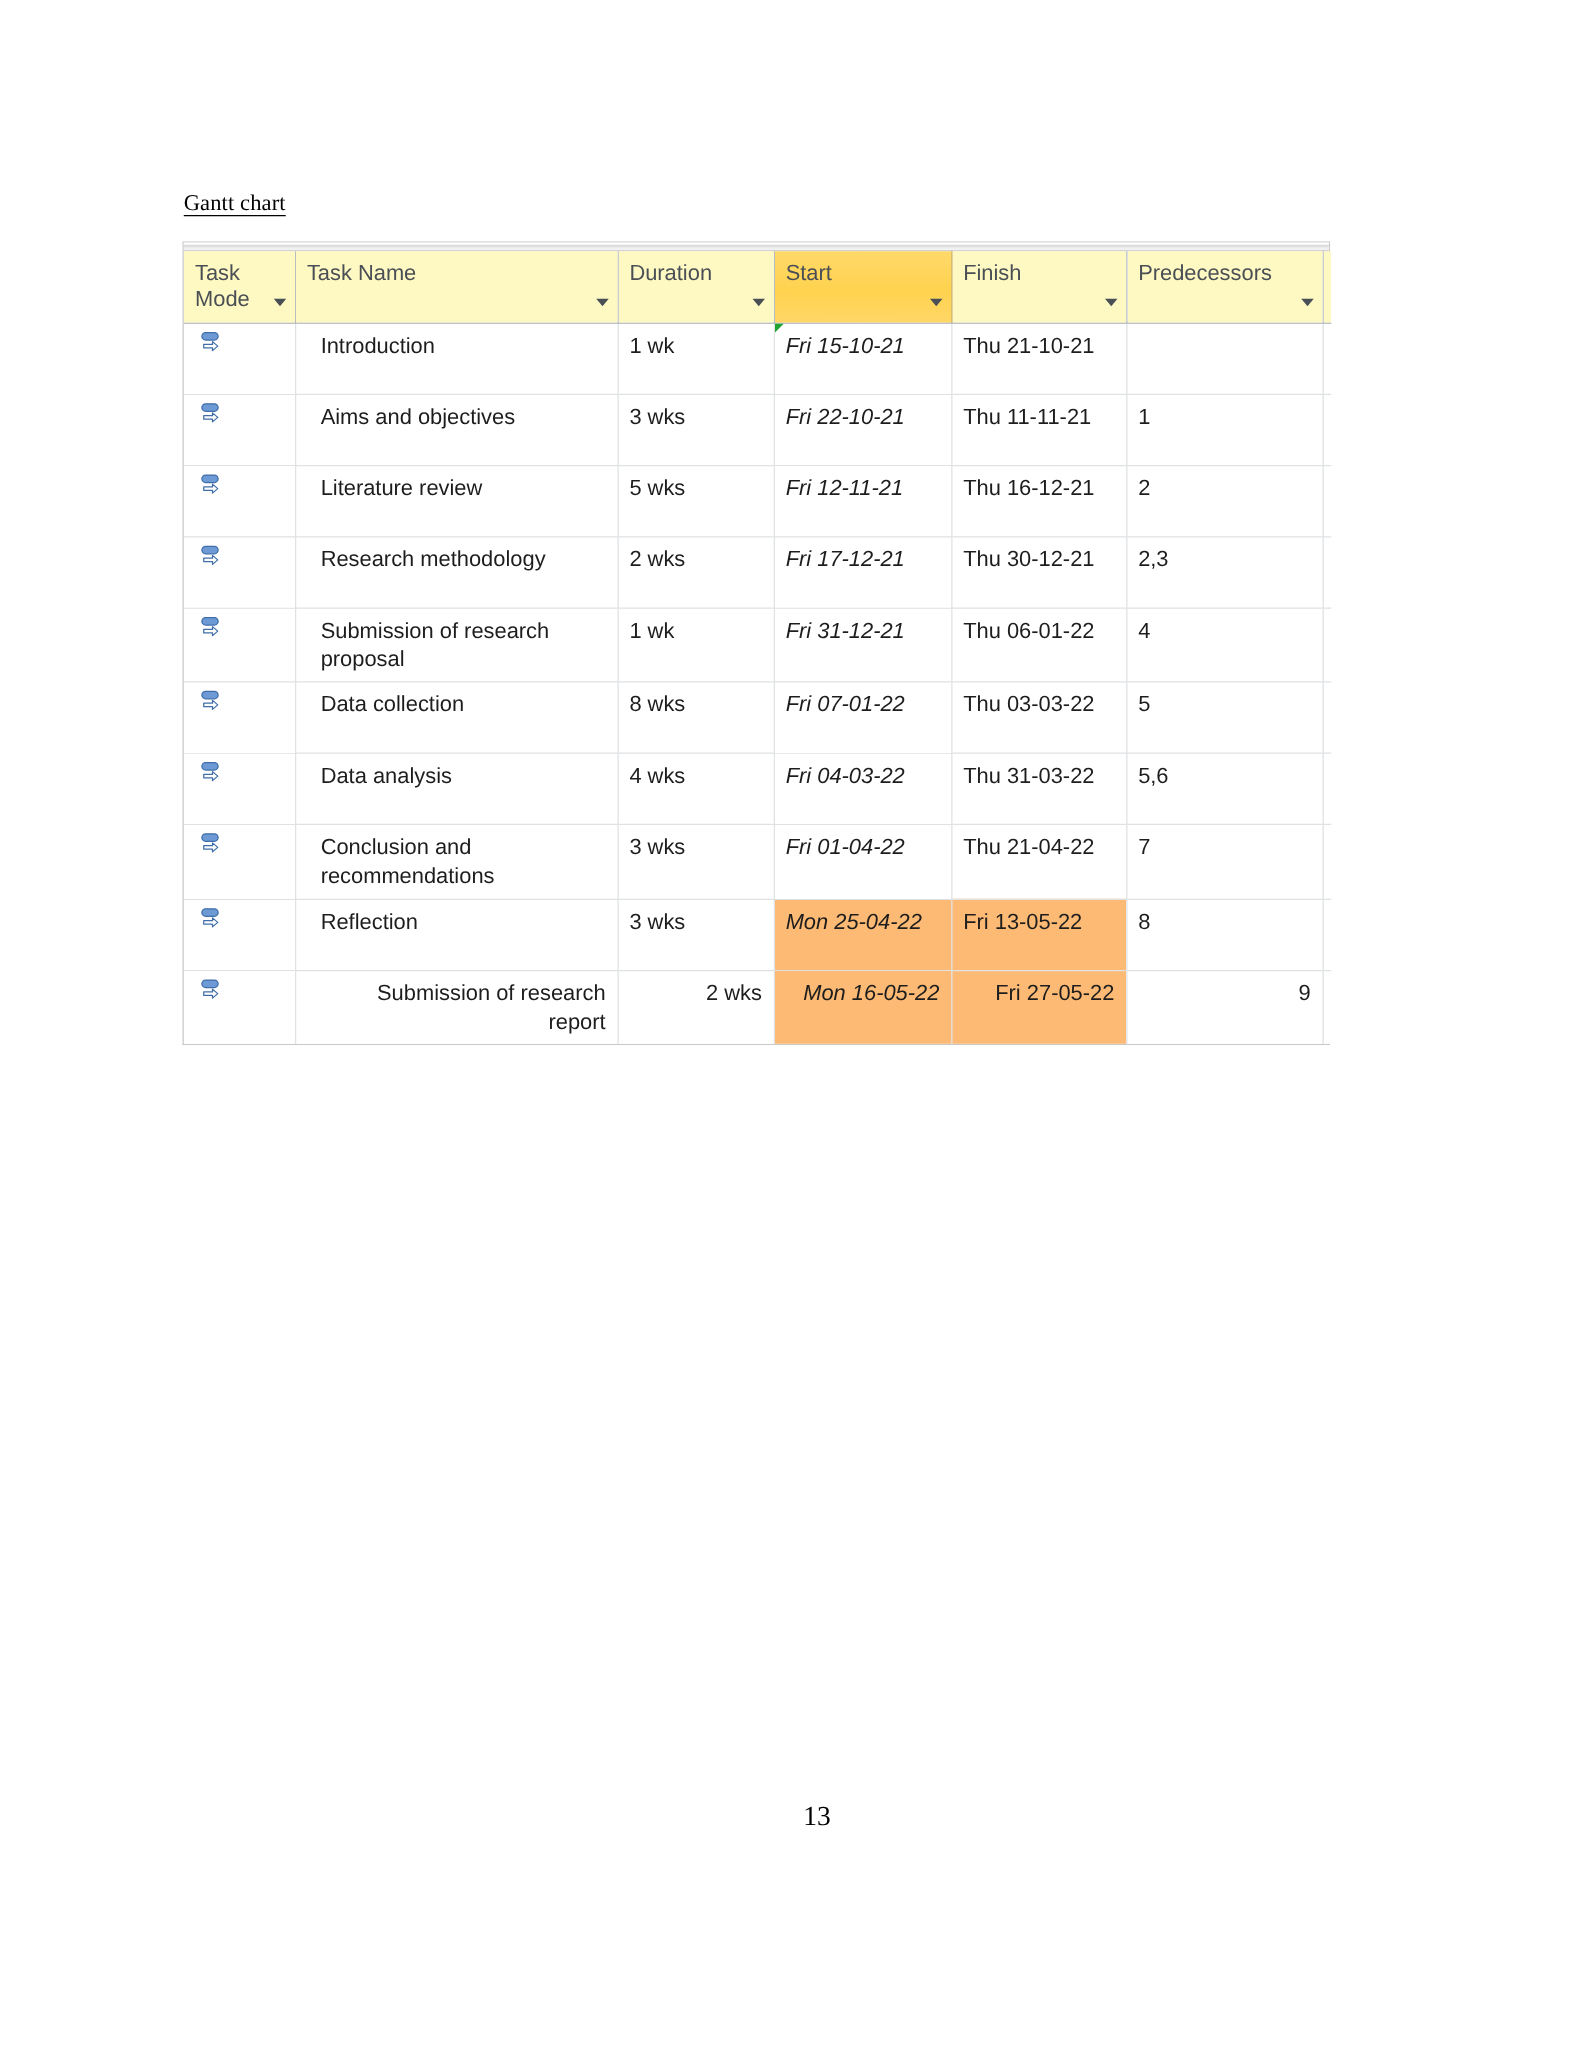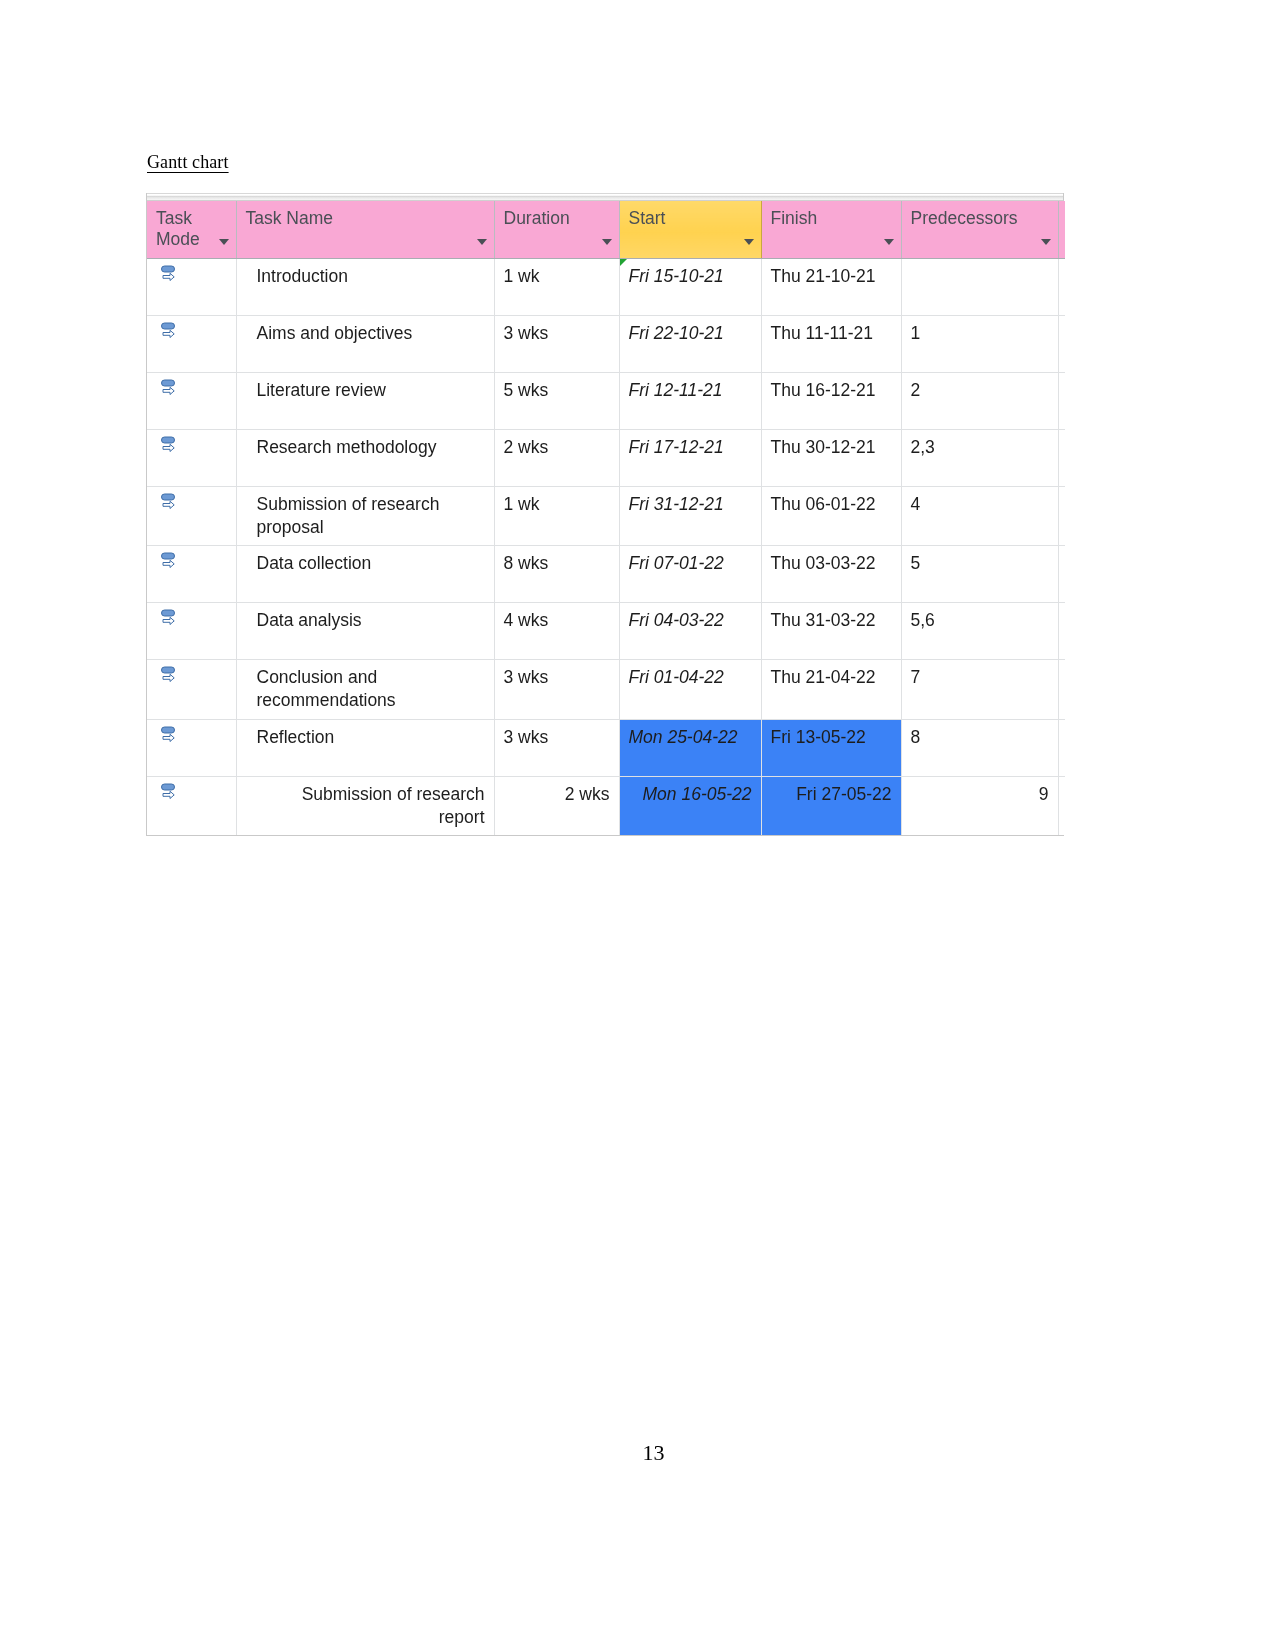--- a/index.html
+++ b/index.html
@@ -61,21 +61,21 @@
   col.c-mode  { width: 89px; }
   col.c-name  { width: 258px; }
   col.c-dur   { width: 125px; }
   col.c-start { width: 142px; }
   col.c-fin   { width: 140px; }
   col.c-pred  { width: 157px; }
   col.c-extra { width: 7px; }
 
   
   thead th {
-    background: #f9a8d4;
+    background: #fef9c3;
     border-right: 1px solid #b9bcc0;
     border-bottom: 1px solid #a9adb2;
     padding: 7px 9px 7px 9px;
     height: 52px;
     vertical-align: top;
     text-align: left;
     font-weight: normal;
     color: #4a4f55;
     font-size: 17.5px;
     position: relative;
@@ -118,21 +118,21 @@
     line-height: 1.33;
     box-sizing: border-box;
     background: #ffffff;
   }
   tbody tr:last-child td { border-bottom: none; text-align: right; }
   tbody td.cell-extra { border-right: none; padding: 0; }
 
   tbody td.cell-name { padding-left: 20px; }
 
   
-  tbody td.sel { background: #3b82f6; }
+  tbody td.sel { background: #fdba74; }
 
   
   td.cell-mode { padding: 0; position: relative; }
 
   .mode-icon {
     position: absolute;
     left: 11px;
     top: 4px;
     width: 24px;
     height: 24px;

